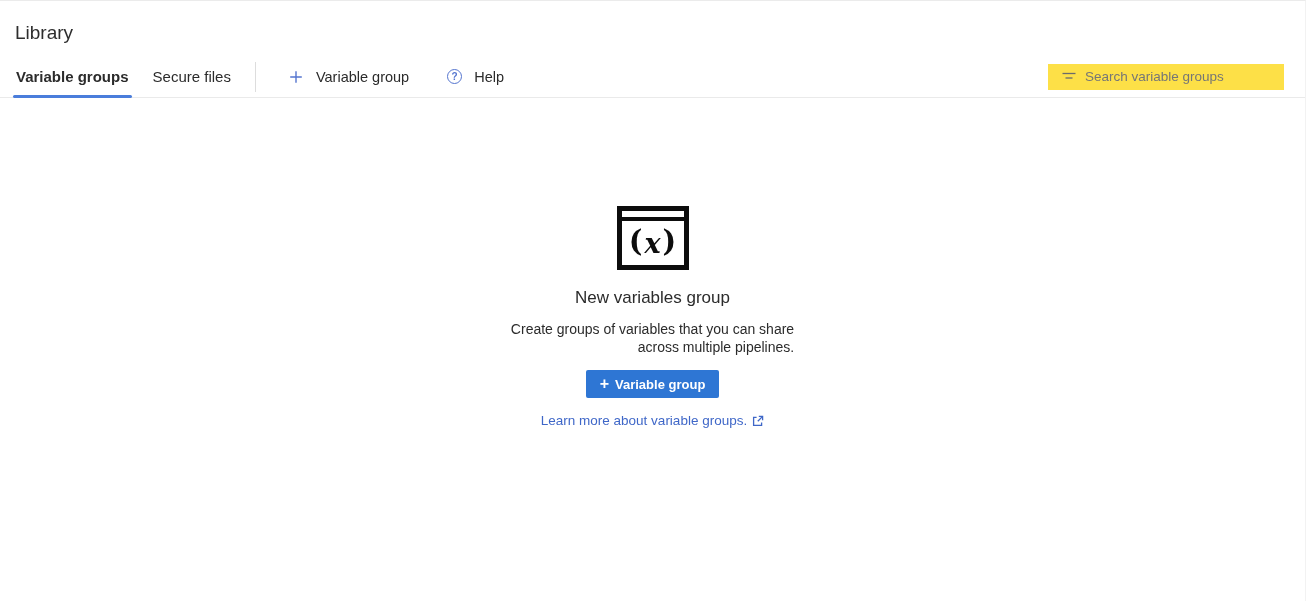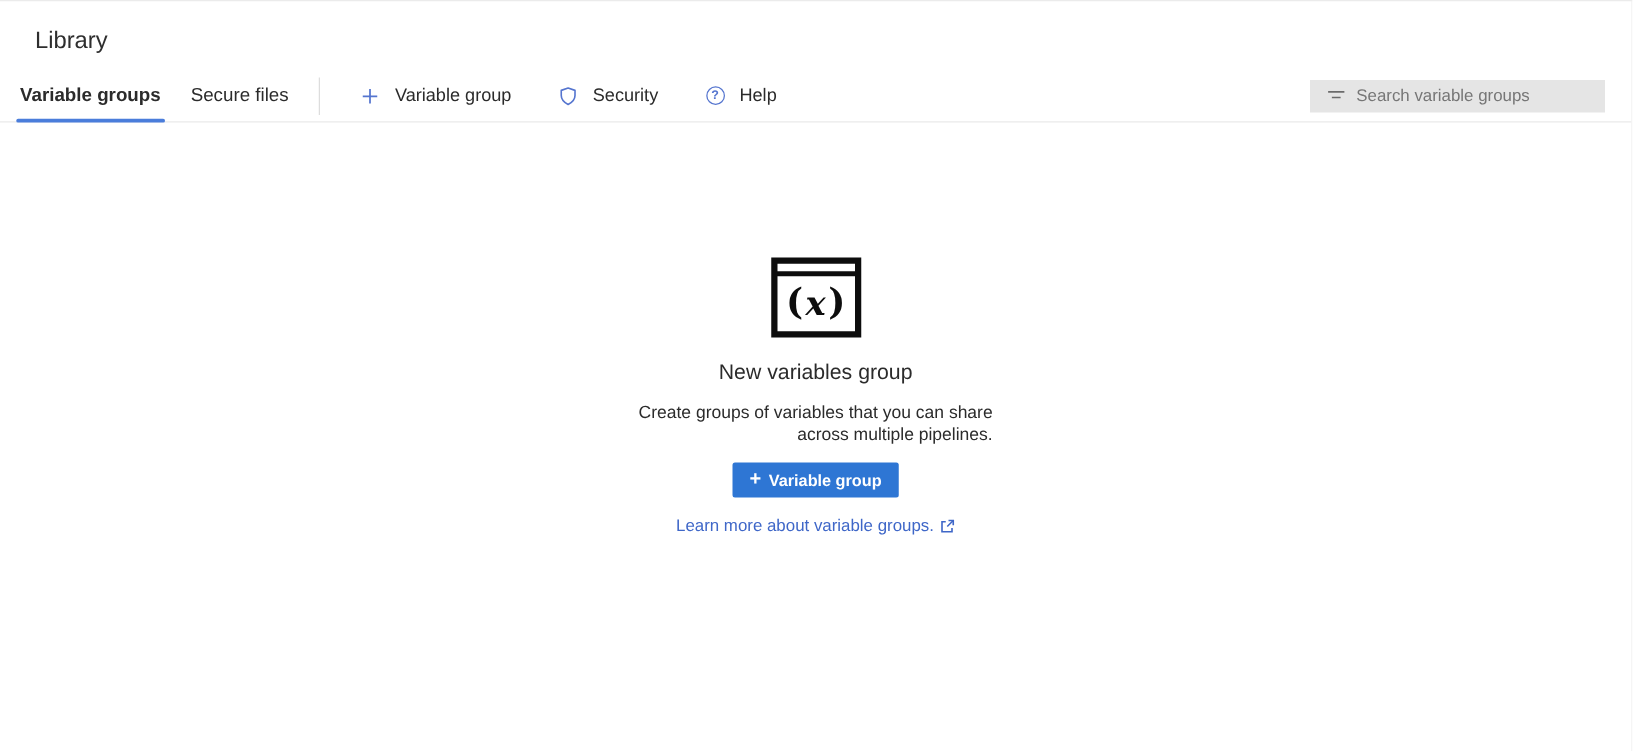--- a/index.html
+++ b/index.html
@@ -12,21 +12,21 @@
     overflow:hidden;
   }
   .app {
     width:100%; height:100%;
     border-top:1px solid #ebebeb;
     border-right:1px solid #f2f2f2;
   }
 
   
   .page-title {
-    padding:20px 0 0 28px;
+    padding:20px 0 0 15px;
     font-size:19px;
     line-height:23px;
     color:#2e2e2e;
   }
   .tabbar {
     display:flex;
     align-items:stretch;
     height:42px;
     margin-top:12px;
     border-bottom:1px solid #eaeaea;
@@ -68,21 +68,21 @@
     border-radius:50%;
     color:#5575cf;
     font-size:10px; font-weight:700;
     display:flex; align-items:center; justify-content:center;
     line-height:1;
   }
   .searchbox {
     margin-left:auto;
     align-self:center;
     width:236px; height:26px;
-    background:#e5e5e5;
+    background:#fde047;
     border-radius:0;
     display:flex; align-items:center;
   }
   .searchbox .ficon { display:flex; margin:0 9px 0 14px; }
   .searchbox input {
     flex:1; border:none; background:transparent; outline:none;
     font-size:13.5px; color:#333;
     font-family:inherit;
     padding:0 8px 0 0;
   }
@@ -160,28 +160,20 @@
 
     <div class="cmd first">
       <span class="cicon">
         <svg width="16" height="16" viewBox="0 0 16 16">
           <path d="M8 2.2 V13.8 M2.2 8 H13.8" stroke="#5575cf" stroke-width="1.4" fill="none"></path>
         </svg>
       </span>
       <span>Variable group</span>
     </div>
 
-    <div class="cmd">
-      <span class="cicon">
-        <svg width="15" height="16" viewBox="0 0 15 16">
-          <path d="M7.5 1.4 L13 3.3 V7.4 C13 10.7 10.6 13 7.5 14.6 C4.4 13 2 10.7 2 7.4 V3.3 Z" stroke="#5575cf" stroke-width="1.3" fill="none" stroke-linejoin="round"></path>
-        </svg>
-      </span>
-      <span>Security</span>
-    </div>
 
     <div class="cmd">
       <span class="cicon">
         <span class="help-circle">
             <span>?</span>
           </span>
       </span>
       <span>Help</span>
     </div>
 

